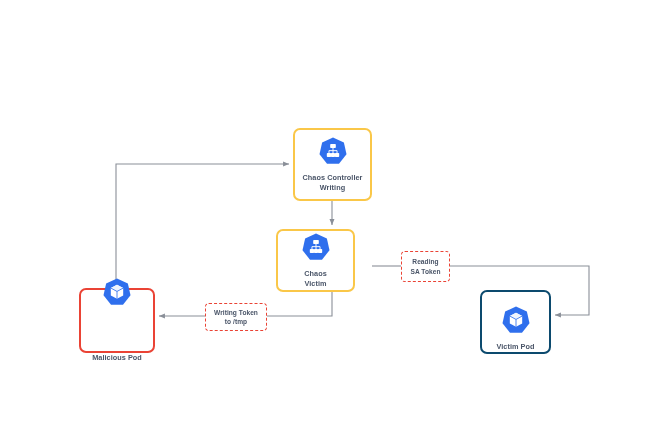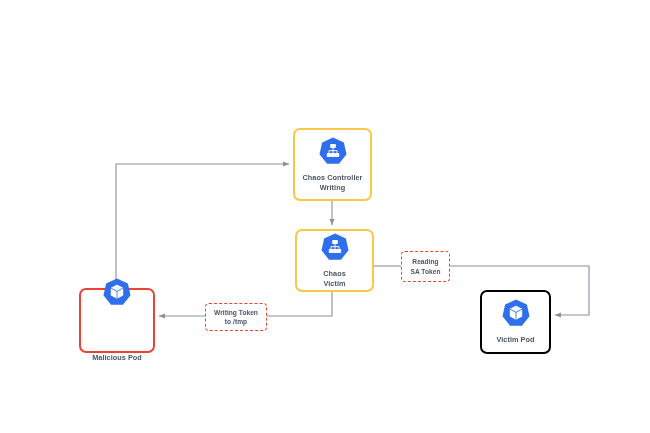--- a/index.html
+++ b/index.html
@@ -12,23 +12,23 @@
   .edges{position:absolute;left:0;top:0;width:650px;height:433px;overflow:visible;}
 
   .node{position:absolute;box-sizing:border-box;border-radius:7px;
         background:#ffffff;display:flex;flex-direction:column;
         align-items:center;justify-content:center;}
   .node .glyph{display:block;line-height:0;}
   .node .caption{margin-top:7px;text-align:center;color:#4a5568;
         font-size:7.3px;font-weight:700;line-height:1.38;letter-spacing:.05px;}
 
   #node-controller{left:293px;top:104px;width:79px;height:73px;border:2px solid #fac748;}
-  #node-daemon{left:295px;top:205px;width:79px;height:63px;border:2px solid #fac748;}
+  #node-daemon{left:276px;top:205px;width:79px;height:63px;border:2px solid #fac748;}
   #node-malicious{left:79px;top:264px;width:76px;height:65px;border:2px solid #ea4335;gap:39px;}
-  #node-victim{left:480px;top:266px;width:71px;height:64px;border:2px solid #000000;}
+  #node-victim{left:480px;top:266px;width:71px;height:64px;border:2px solid #0c4a6e;justify-content:flex-end;}
 
   .tag{position:absolute;box-sizing:border-box;background:#ffffff;
        border:1px dashed #ea4335;border-radius:4px;
        display:flex;align-items:center;justify-content:center;
        text-align:center;color:#4a5568;font-size:6.6px;font-weight:700;
        line-height:1.4;letter-spacing:.04px;}
   #tag-reading{left:401px;top:227px;width:49px;height:31px;}
   #tag-writing{left:205px;top:279px;width:62px;height:28px;}
 </style>
 </head>

